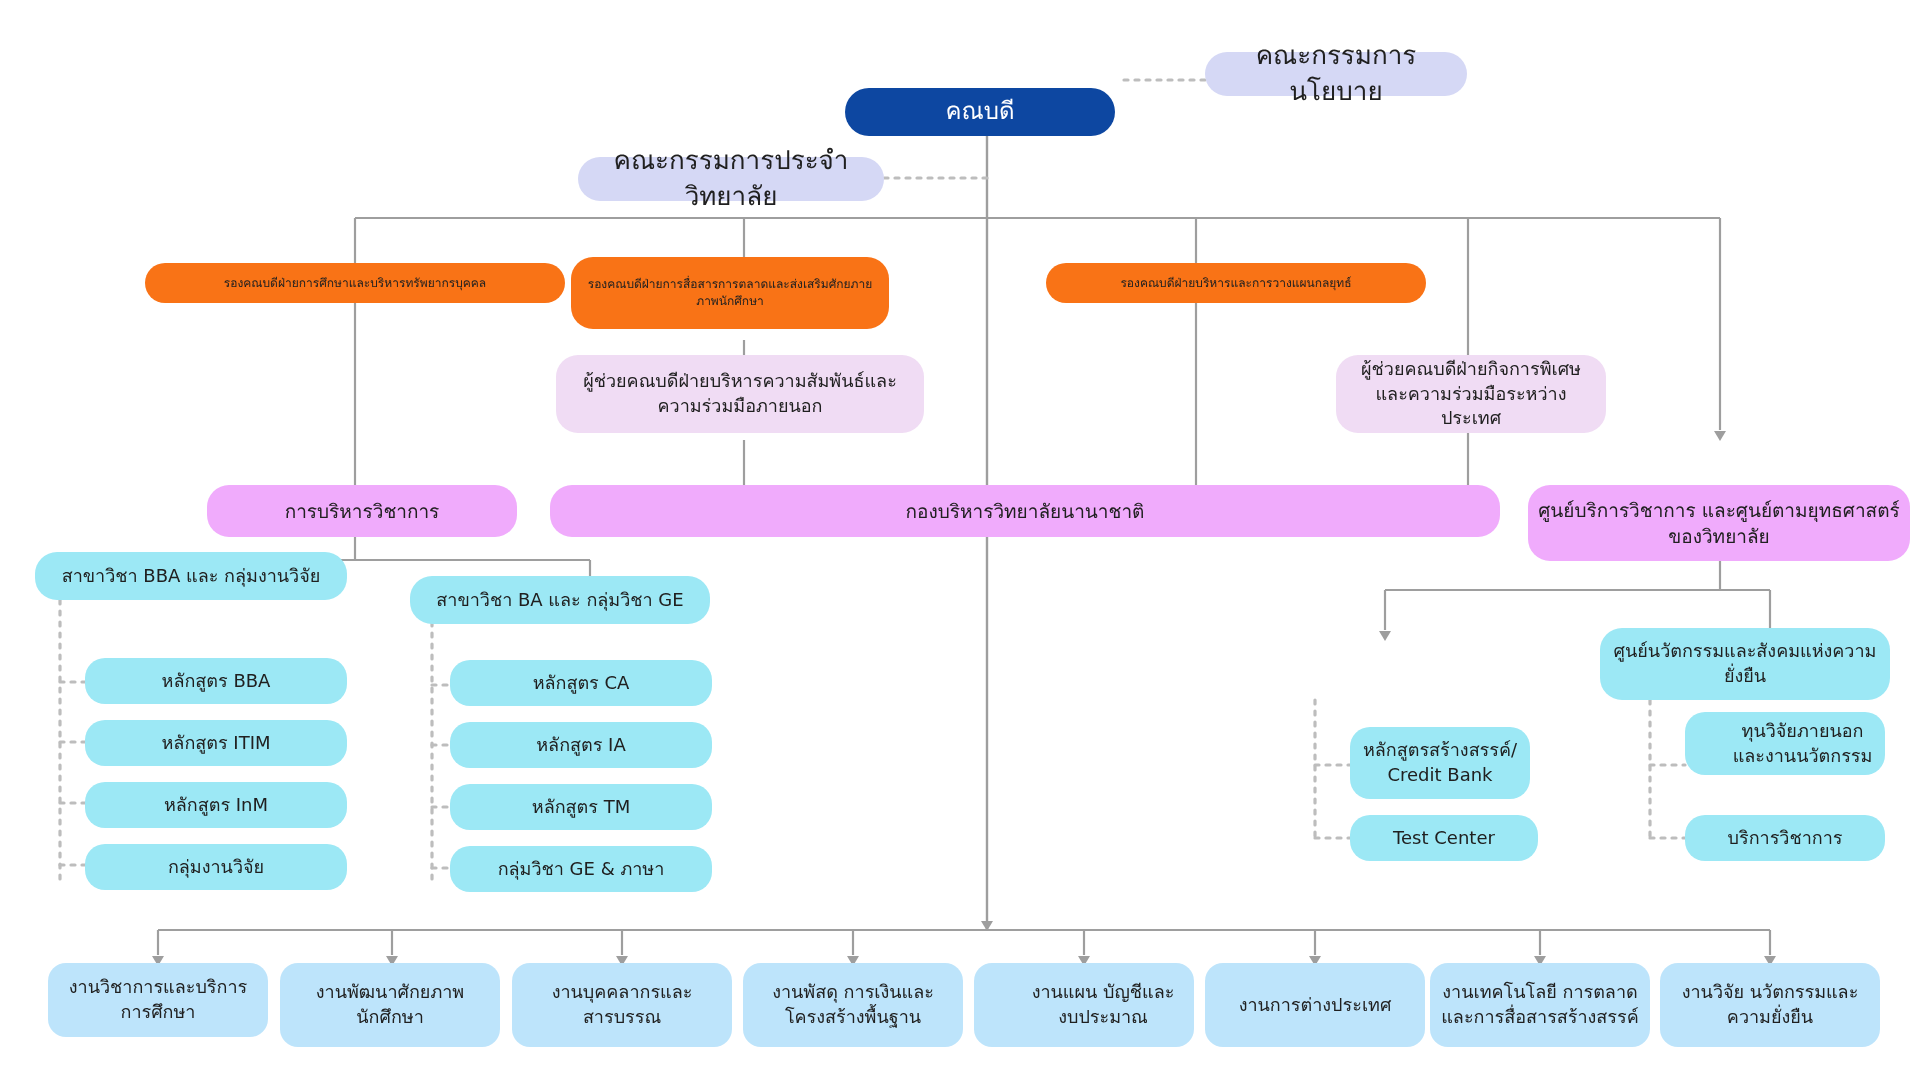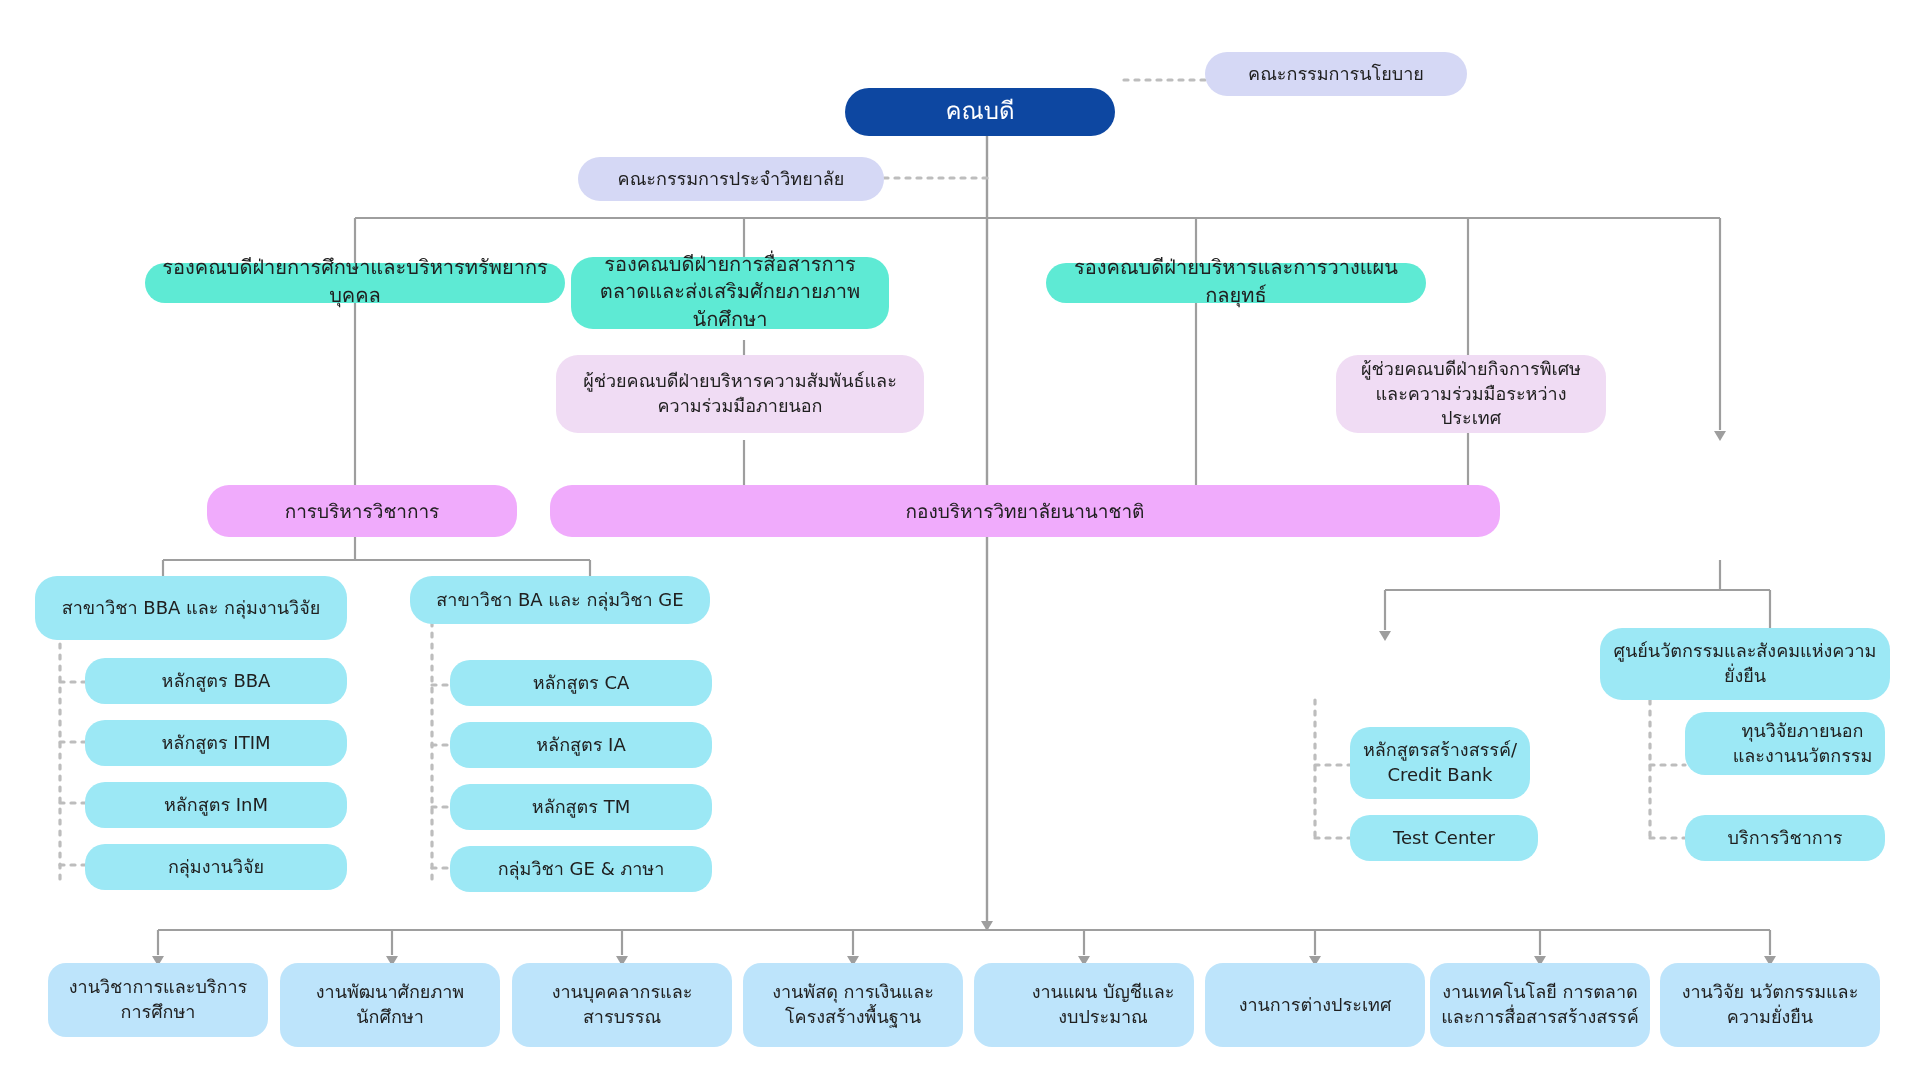--- a/index.html
+++ b/index.html
@@ -20,22 +20,22 @@
     justify-content:center;
     text-align:center;
     border-radius:22px;
     line-height:1.38;
     color:#202020;
     padding:4px 10px;
     white-space:pre-line;
     z-index:2;
   }
   .lvl-dean{background:#0d47a1;color:#ffffff;border-radius:26px;font-size:24px;}
-  .lvl-committee{background:#d5d8f5;font-size:18px;}
-  .lvl-vicedean{background:#5eead4;font-size:20px;font-family:Liberation Mono, monospace;}
+  .lvl-committee{background:#d5d8f5;font-size:26px;}
+  .lvl-vicedean{background:#f97316;font-size:12px;}
   .lvl-assistant{background:#f0dcf4;font-size:18px;}
   .lvl-division{background:#f0abfc;font-size:19px;}
   .lvl-dept{background:#9ce8f5;font-size:18px;}
   .lvl-program{background:#9ce8f5;font-size:18px;border-radius:20px;}
   .lvl-center{background:#9ce8f5;font-size:18px;}
   .lvl-office{background:#bde4fb;font-size:18px;border-radius:18px;}
 </style>
 </head>
 <body>
 
@@ -150,22 +150,23 @@
   <div class="node lvl-vicedean" style="left:1046px;top:263px;width:380px;height:40px;">รองคณบดีฝ่ายบริหารและการวางแผนกลยุทธ์</div>
 
   <div class="node lvl-assistant" style="left:556px;top:355px;width:368px;height:78px;font-family:Liberation Serif, serif;">ผู้ช่วยคณบดีฝ่ายบริหารความสัมพันธ์และความร่วมมือภายนอก</div>
 
   <div class="node lvl-assistant" style="left:1336px;top:355px;width:270px;height:78px;">ผู้ช่วยคณบดีฝ่ายกิจการพิเศษและความร่วมมือระหว่างประเทศ</div>
 
   <div class="node lvl-division" style="left:207px;top:485px;width:310px;height:52px;">การบริหารวิชาการ</div>
 
   <div class="node lvl-division" style="left:550px;top:485px;width:950px;height:52px;">กองบริหารวิทยาลัยนานาชาติ</div>
 
+  <div class="node lvl-division" style="left:1528px;top:485px;width:382px;height:76px;">ศูนย์บริการวิชาการ และศูนย์ตามยุทธศาสตร์ของวิทยาลัย</div>
 
-  <div class="node lvl-dept" style="left:35px;top:576px;width:312px;height:64px;">สาขาวิชา BBA และ กลุ่มงานวิจัย</div>
+  <div class="node lvl-dept" style="left:35px;top:552px;width:312px;height:48px;">สาขาวิชา BBA และ กลุ่มงานวิจัย</div>
 
   <div class="node lvl-dept" style="left:410px;top:576px;width:300px;height:48px;">สาขาวิชา BA และ กลุ่มวิชา GE</div>
 
   <div class="node lvl-program" style="left:85px;top:658px;width:262px;height:46px;">หลักสูตร BBA</div>
   <div class="node lvl-program" style="left:85px;top:720px;width:262px;height:46px;">หลักสูตร ITIM</div>
   <div class="node lvl-program" style="left:85px;top:782px;width:262px;height:46px;">หลักสูตร InM</div>
   <div class="node lvl-program" style="left:85px;top:844px;width:262px;height:46px;">กลุ่มงานวิจัย</div>
 
   <div class="node lvl-program" style="left:450px;top:660px;width:262px;height:46px;">หลักสูตร CA</div>
   <div class="node lvl-program" style="left:450px;top:722px;width:262px;height:46px;">หลักสูตร IA</div>

